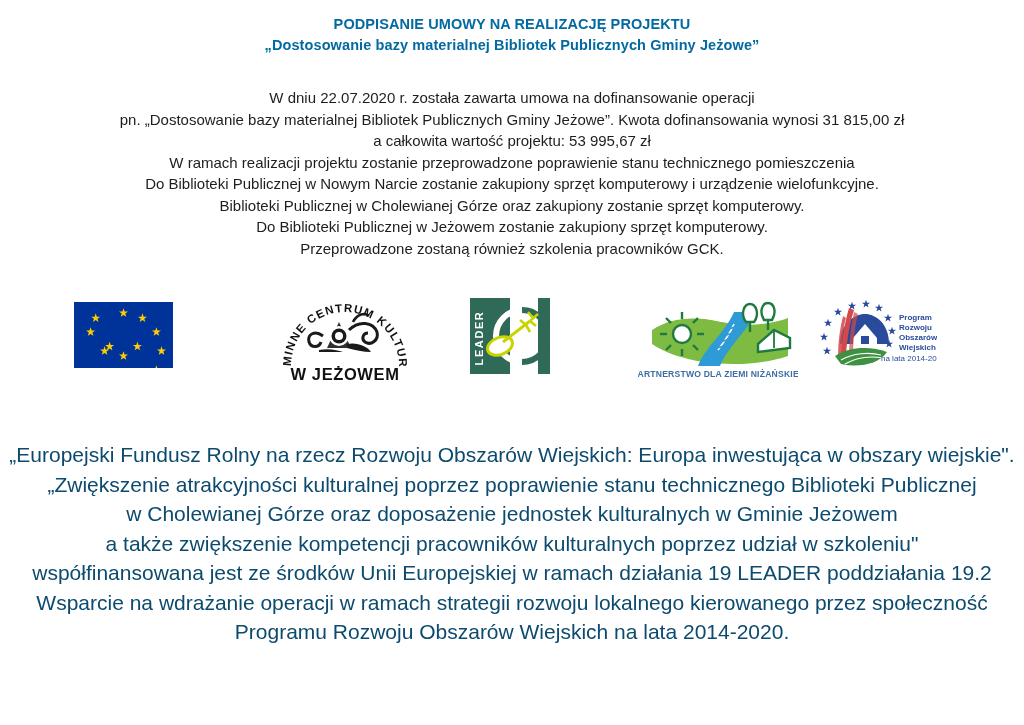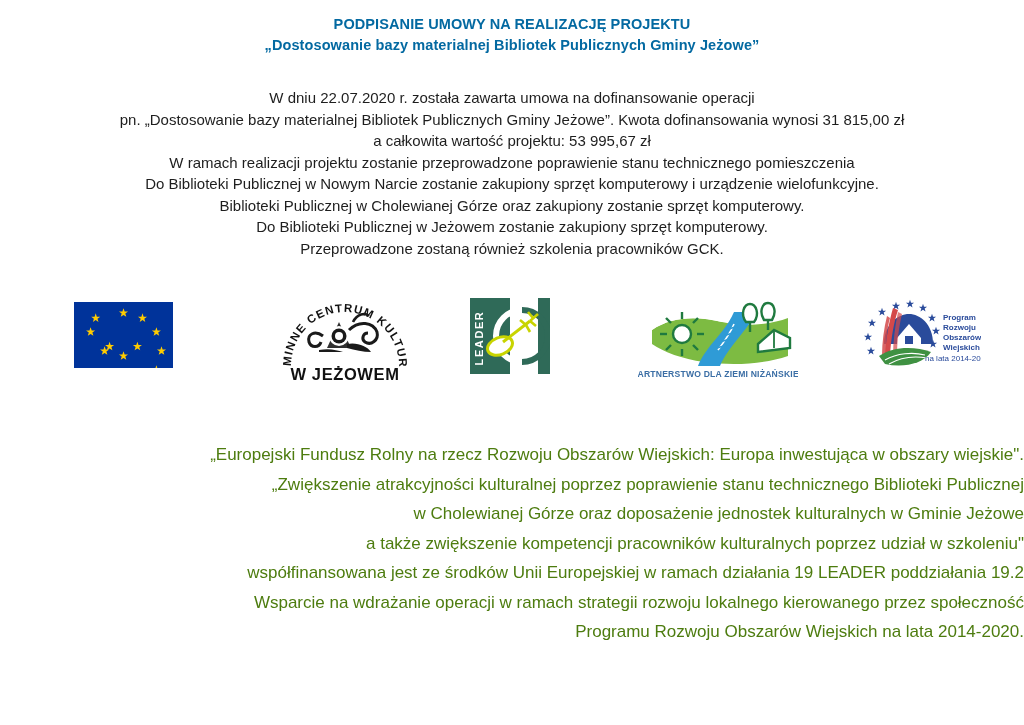--- a/index.html
+++ b/index.html
@@ -97,40 +97,39 @@
   
   .partner {
     left: 638px;
     top: 6px;
     width: 160px;
     height: 88px;
   }
 
   
   .prow {
-    left: 853px;
+    left: 809px;
     top: 10px;
     width: 128px;
     height: 78px;
   }
 
   
   .footer-text {
     position: absolute;
     top: 440px;
     left: 0;
     width: 1024px;
     text-align: center;
   }
   .footer-line {
-    font-size: 17px;
+    font-size: 21px;
     line-height: 29.5px;
-    color: #4d7c0f;
+    color: #0c4a6e;
     white-space: nowrap;
-    text-align: right;
   }
 </style>
 </head>
 <body>
 
 <div class="page">
 
   <div class="header">
     <div class="header-line">PODPISANIE UMOWY NA REALIZACJĘ PROJEKTU</div>
     <div class="header-line">„Dostosowanie bazy materialnej Bibliotek Publicznych Gminy Jeżowe”</div>
@@ -343,20 +342,20 @@
         <text x="90" y="52" font-family="'Liberation Sans', sans-serif" font-size="8" font-weight="bold" fill="#2a4b9b">Wiejskich</text>
         <text x="72" y="63" font-family="'Liberation Sans', sans-serif" font-size="8" fill="#2a4b9b">na lata 2014-2020</text>
       </svg>
     </div>
 
   </div>
 
   <div class="footer-text">
     <div class="footer-line">„Europejski Fundusz Rolny na rzecz Rozwoju Obszarów Wiejskich: Europa inwestująca w obszary wiejskie".</div>
     <div class="footer-line">„Zwiększenie atrakcyjności kulturalnej poprzez poprawienie stanu technicznego Biblioteki Publicznej</div>
-    <div class="footer-line">w Cholewianej Górze oraz doposażenie jednostek kulturalnych w Gminie Jeżowe</div>
+    <div class="footer-line">w Cholewianej Górze oraz doposażenie jednostek kulturalnych w Gminie Jeżowem</div>
     <div class="footer-line">a także zwiększenie kompetencji pracowników kulturalnych poprzez udział w szkoleniu"</div>
     <div class="footer-line">współfinansowana jest ze środków Unii Europejskiej w ramach działania 19 LEADER poddziałania 19.2</div>
     <div class="footer-line">Wsparcie na wdrażanie operacji w ramach strategii rozwoju lokalnego kierowanego przez społeczność</div>
     <div class="footer-line">Programu Rozwoju Obszarów Wiejskich na lata 2014-2020.</div>
   </div>
 
 </div>
 
 </body></html>

